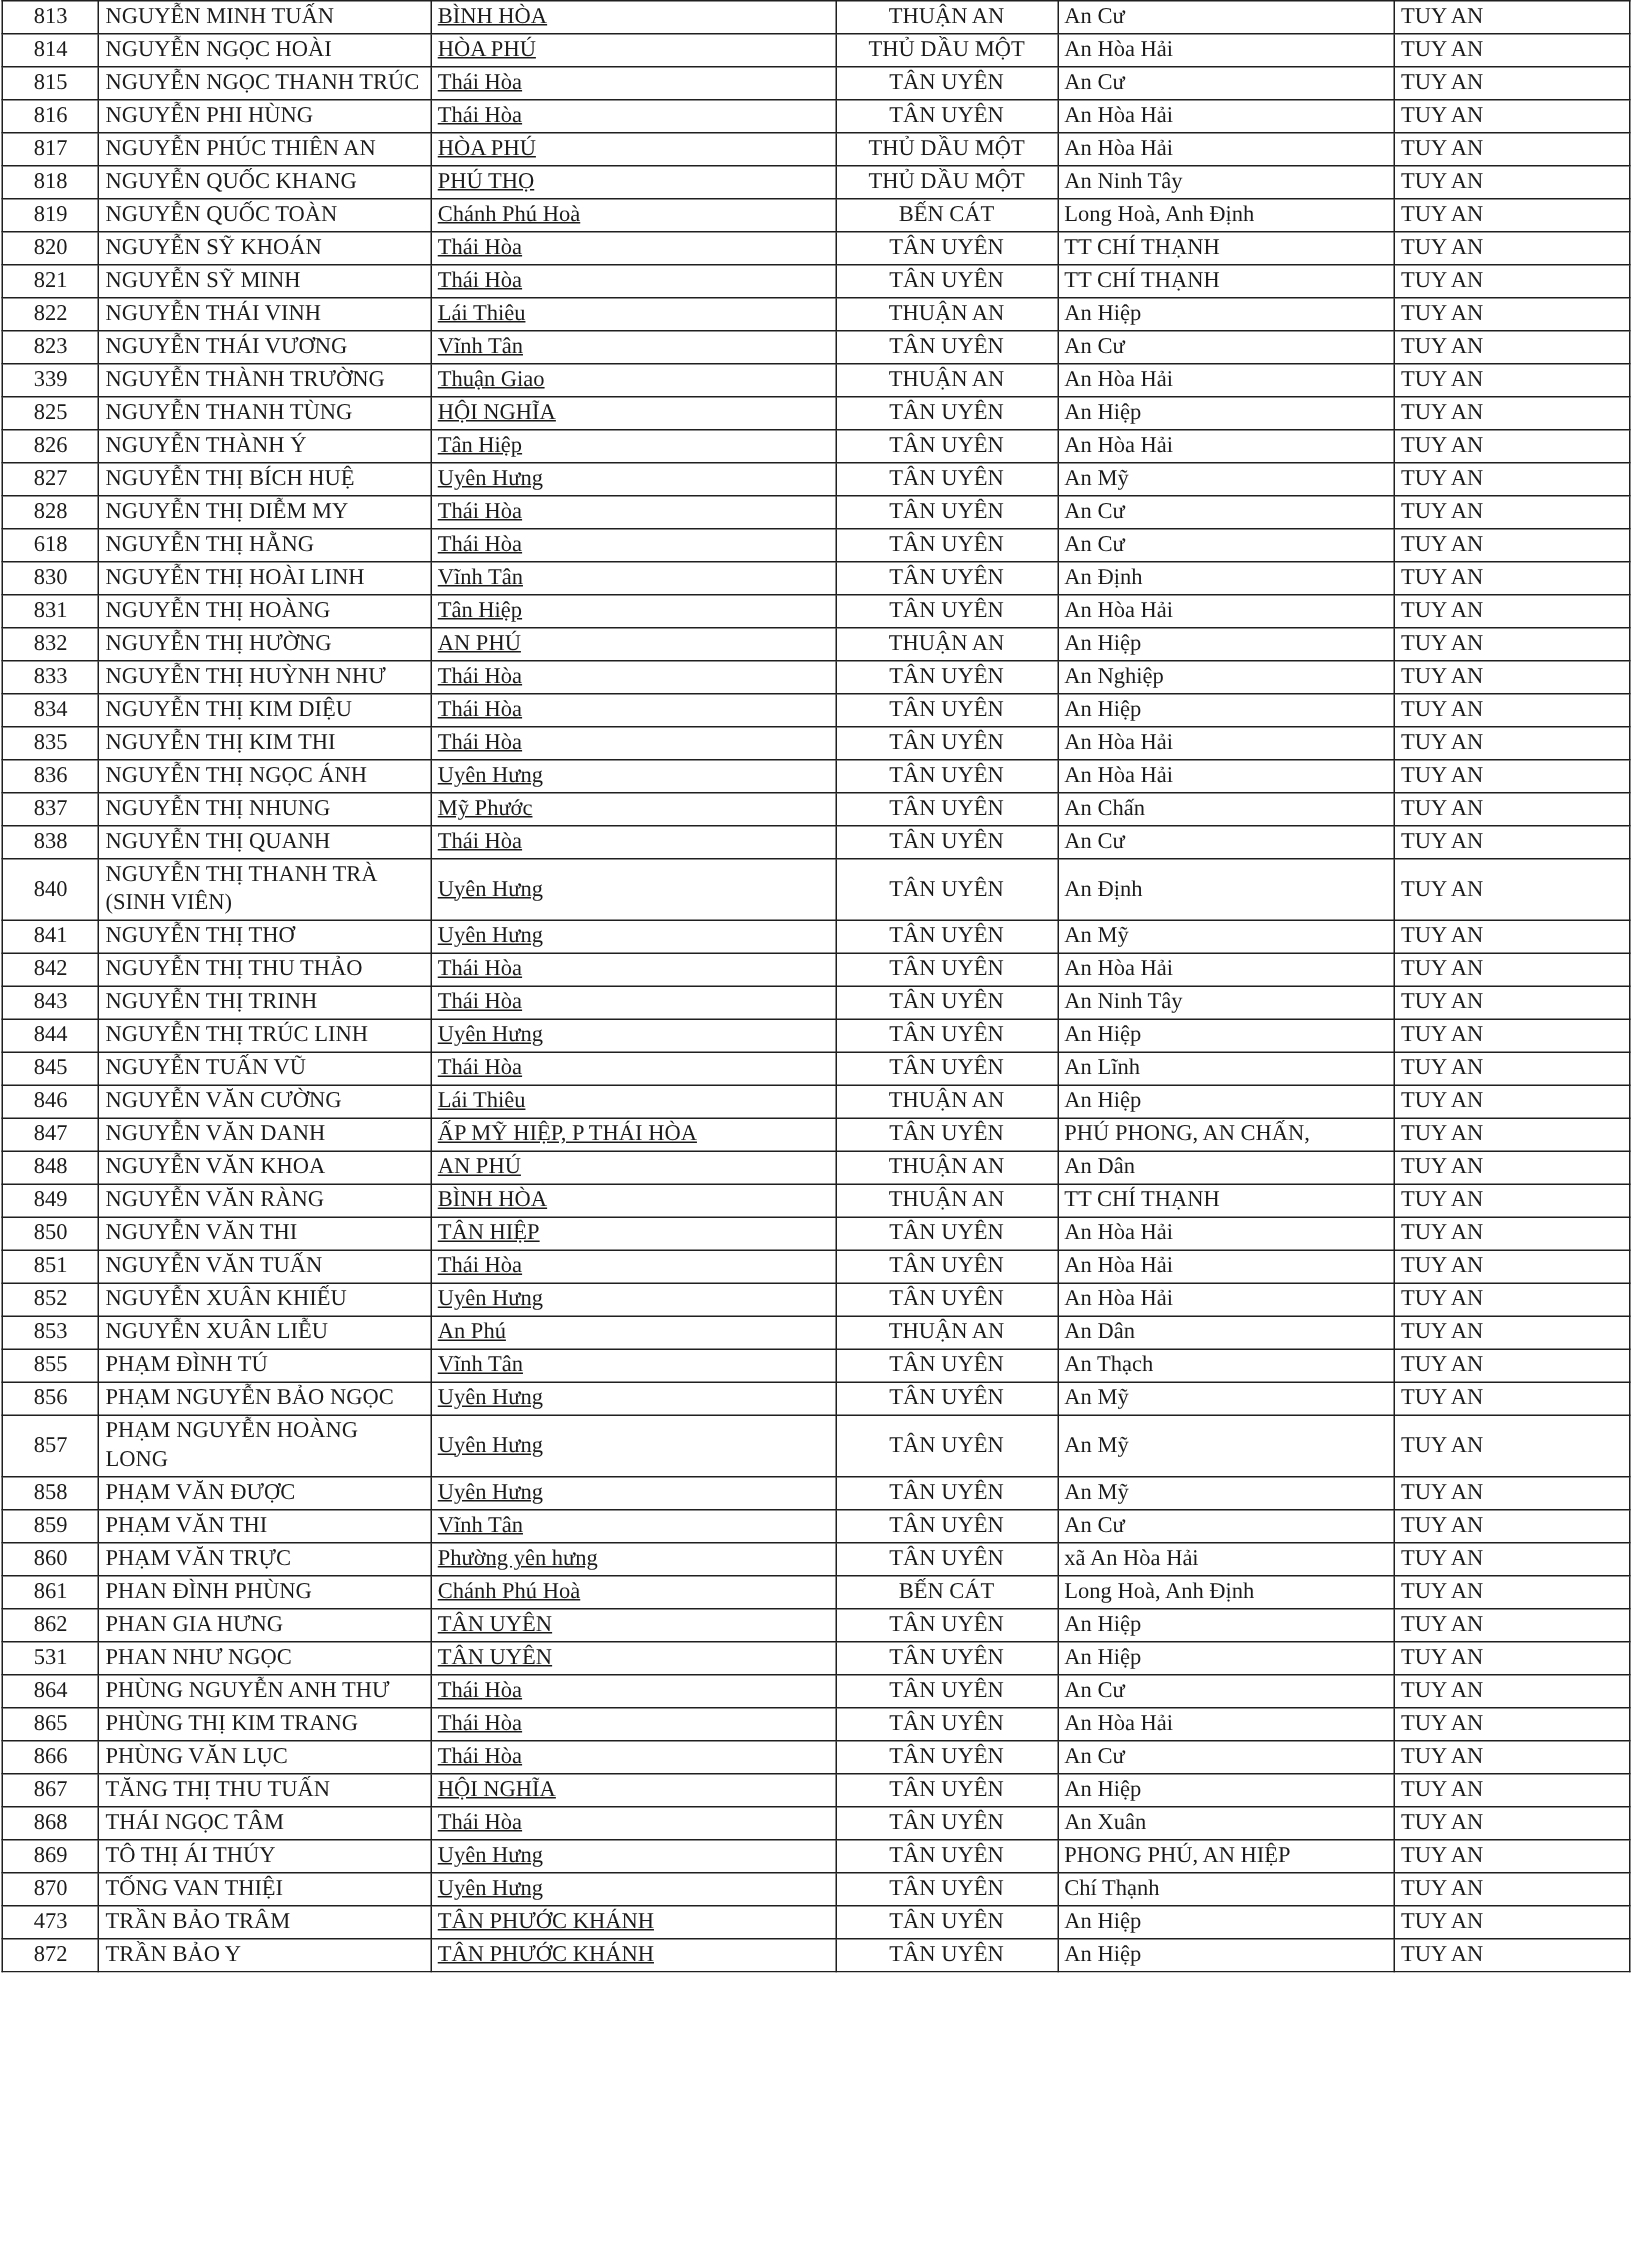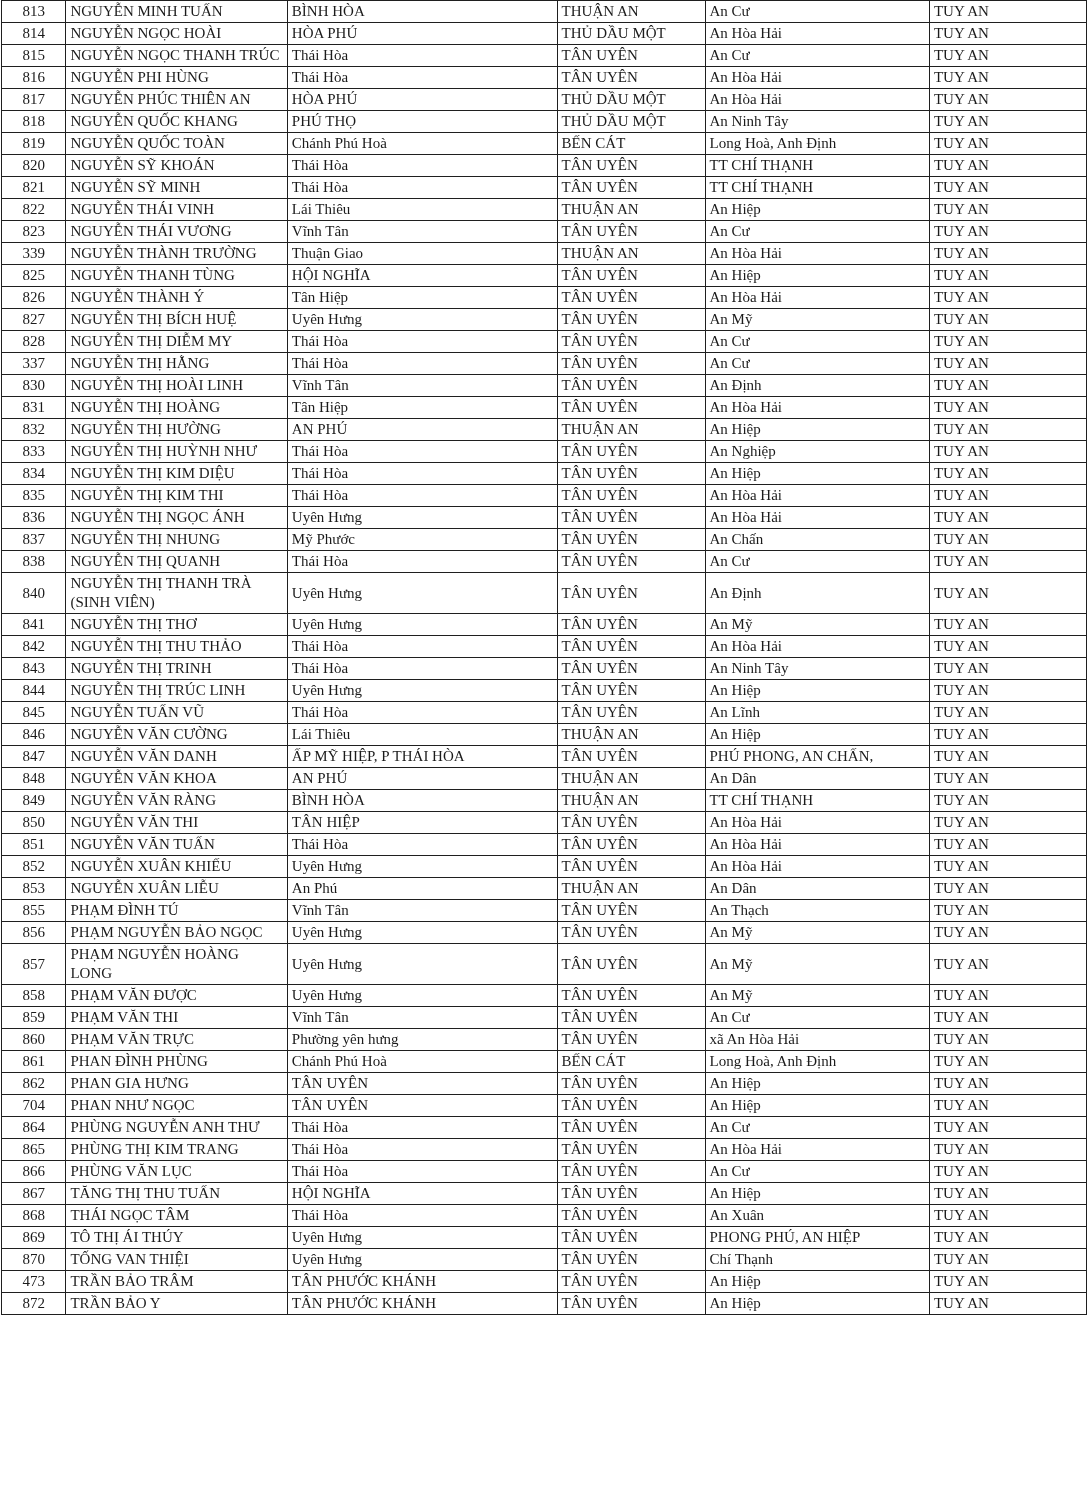--- a/index.html
+++ b/index.html
@@ -30,22 +30,22 @@
   
   col.c-no   { width: 64px; }
   col.c-name { width: 220px; }
   col.c-ward { width: 268px; }
   col.c-dist { width: 147px; }
   col.c-dest { width: 223px; }
   col.c-prov { width: 156px; }
 
   td.cell-no          { text-align: center; }
   td.cell-name        { padding-left: 9px; }
-  td.cell-origin-ward { padding-left: 14px; }
-  td.cell-district    { }
+  td.cell-origin-ward { padding-left: 14px; text-decoration: underline; }
+  td.cell-district    { text-align: center; }
   td.cell-dest        { padding-left: 11px; }
   td.cell-province    { text-align: left; }
 </style>
 </head>
 <body>
 
 <table class="roster">
   <colgroup>
     <col class="c-no">
     <col class="c-name">
@@ -177,21 +177,21 @@
   </tr>
       <tr>
     <td class="cell-no">828</td>
     <td class="cell-name">NGUYỄN THỊ DIỄM MY</td>
     <td class="cell-origin-ward">Thái Hòa</td>
     <td class="cell-district">TÂN UYÊN</td>
     <td class="cell-dest">An Cư</td>
     <td class="cell-province">TUY AN</td>
   </tr>
       <tr>
-    <td class="cell-no">337</td>
+    <td class="cell-no">618</td>
     <td class="cell-name">NGUYỄN THỊ HẰNG</td>
     <td class="cell-origin-ward">Thái Hòa</td>
     <td class="cell-district">TÂN UYÊN</td>
     <td class="cell-dest">An Cư</td>
     <td class="cell-province">TUY AN</td>
   </tr>
       <tr>
     <td class="cell-no">830</td>
     <td class="cell-name">NGUYỄN THỊ HOÀI LINH</td>
     <td class="cell-origin-ward">Vĩnh Tân</td>
@@ -433,21 +433,21 @@
   </tr>
       <tr>
     <td class="cell-no">862</td>
     <td class="cell-name">PHAN GIA HƯNG</td>
     <td class="cell-origin-ward">TÂN UYÊN</td>
     <td class="cell-district">TÂN UYÊN</td>
     <td class="cell-dest">An Hiệp</td>
     <td class="cell-province">TUY AN</td>
   </tr>
       <tr>
-    <td class="cell-no">704</td>
+    <td class="cell-no">531</td>
     <td class="cell-name">PHAN NHƯ NGỌC</td>
     <td class="cell-origin-ward">TÂN UYÊN</td>
     <td class="cell-district">TÂN UYÊN</td>
     <td class="cell-dest">An Hiệp</td>
     <td class="cell-province">TUY AN</td>
   </tr>
       <tr>
     <td class="cell-no">864</td>
     <td class="cell-name">PHÙNG NGUYỄN ANH THƯ</td>
     <td class="cell-origin-ward">Thái Hòa</td>

